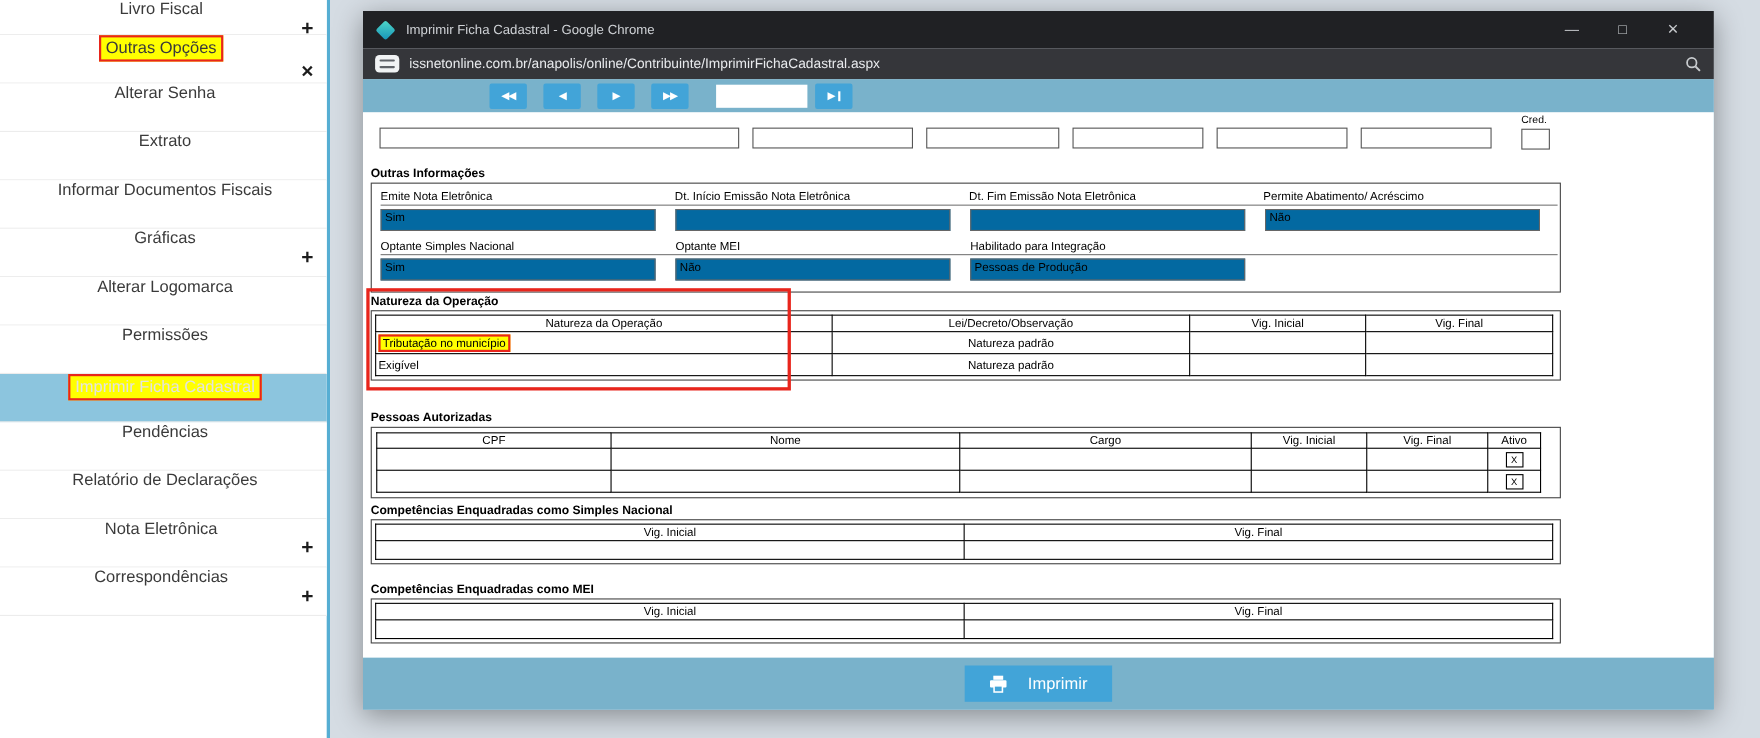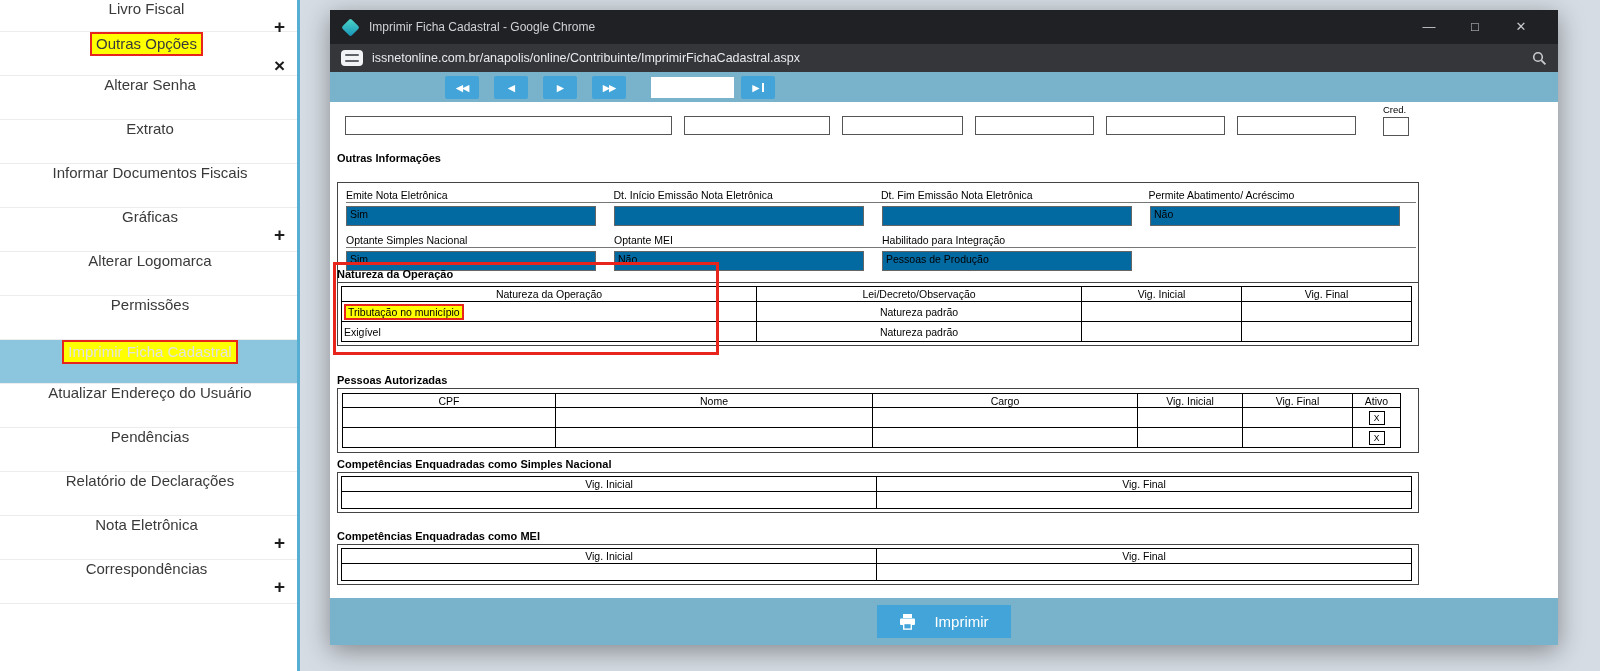--- a/index.html
+++ b/index.html
@@ -45,21 +45,21 @@
   .fbox { height:19px; border:1px solid #555; background:#fff; }
   .toprow { position:absolute; top:14px; left:15px; display:flex; }
   .toprow .fbox { margin-right:12px; }
   .credgrp { position:absolute; left:1053px; top:2px; width:40px; }
   .credlbl { font-size:9.5px; }
   .credbox { margin-top:2px; width:26px; height:19px; border:1px solid #555; }
 
   .sec-h { position:absolute; left:7px; font-weight:700; font-size:11px; }
   .sec-box { position:absolute; left:7px; width:1082px; border:1px solid #444; background:#fff; }
 
-  .box-outras { top:80px; padding:4px 0 16px 8px; }
+  .box-outras { top:64px; padding:4px 0 8px 8px; }
   .lblrow { display:flex; border-bottom:1px solid #777; padding:2px 0 1px; width:1070px; }
   .lblrow .lc { width:268px; font-size:10.5px; }
   .valrow { display:flex; padding:3px 0 6px; }
   .vbox { width:250px; height:20px; border:1px solid #666; margin-right:18px; font-size:10.5px; line-height:15px; padding-left:3px; background:#0369a1; }
 
   table.rep { border-collapse:collapse; background:#fff; }
   table.rep td, table.rep th { border:1px solid #000; font-weight:400; font-size:10.5px; padding:0 2px; }
 
   .box-nat { top:180px; padding:3px; }
   .nat th { height:15px; text-align:center; }
@@ -111,23 +111,20 @@
     <span class="trail">+</span>
   </div>
   <div class="side-item sub">
     <span>Alterar Logomarca</span>
   </div>
   <div class="side-item sub">
     <span>Permissões</span>
   </div>
   <div class="side-item sub selected">
     <span class="ann">Imprimir Ficha Cadastral</span>
-  </div>
-  <div class="side-item sub">
-    <span>Atualizar Endereço do Usuário</span>
   </div>
   <div class="side-item sub">
     <span>Pendências</span>
   </div>
   <div class="side-item sub">
     <span>Relatório de Declarações</span>
   </div>
   <div class="side-item">
     <span>Nota Eletrônica</span>
     <span class="trail">+</span>

